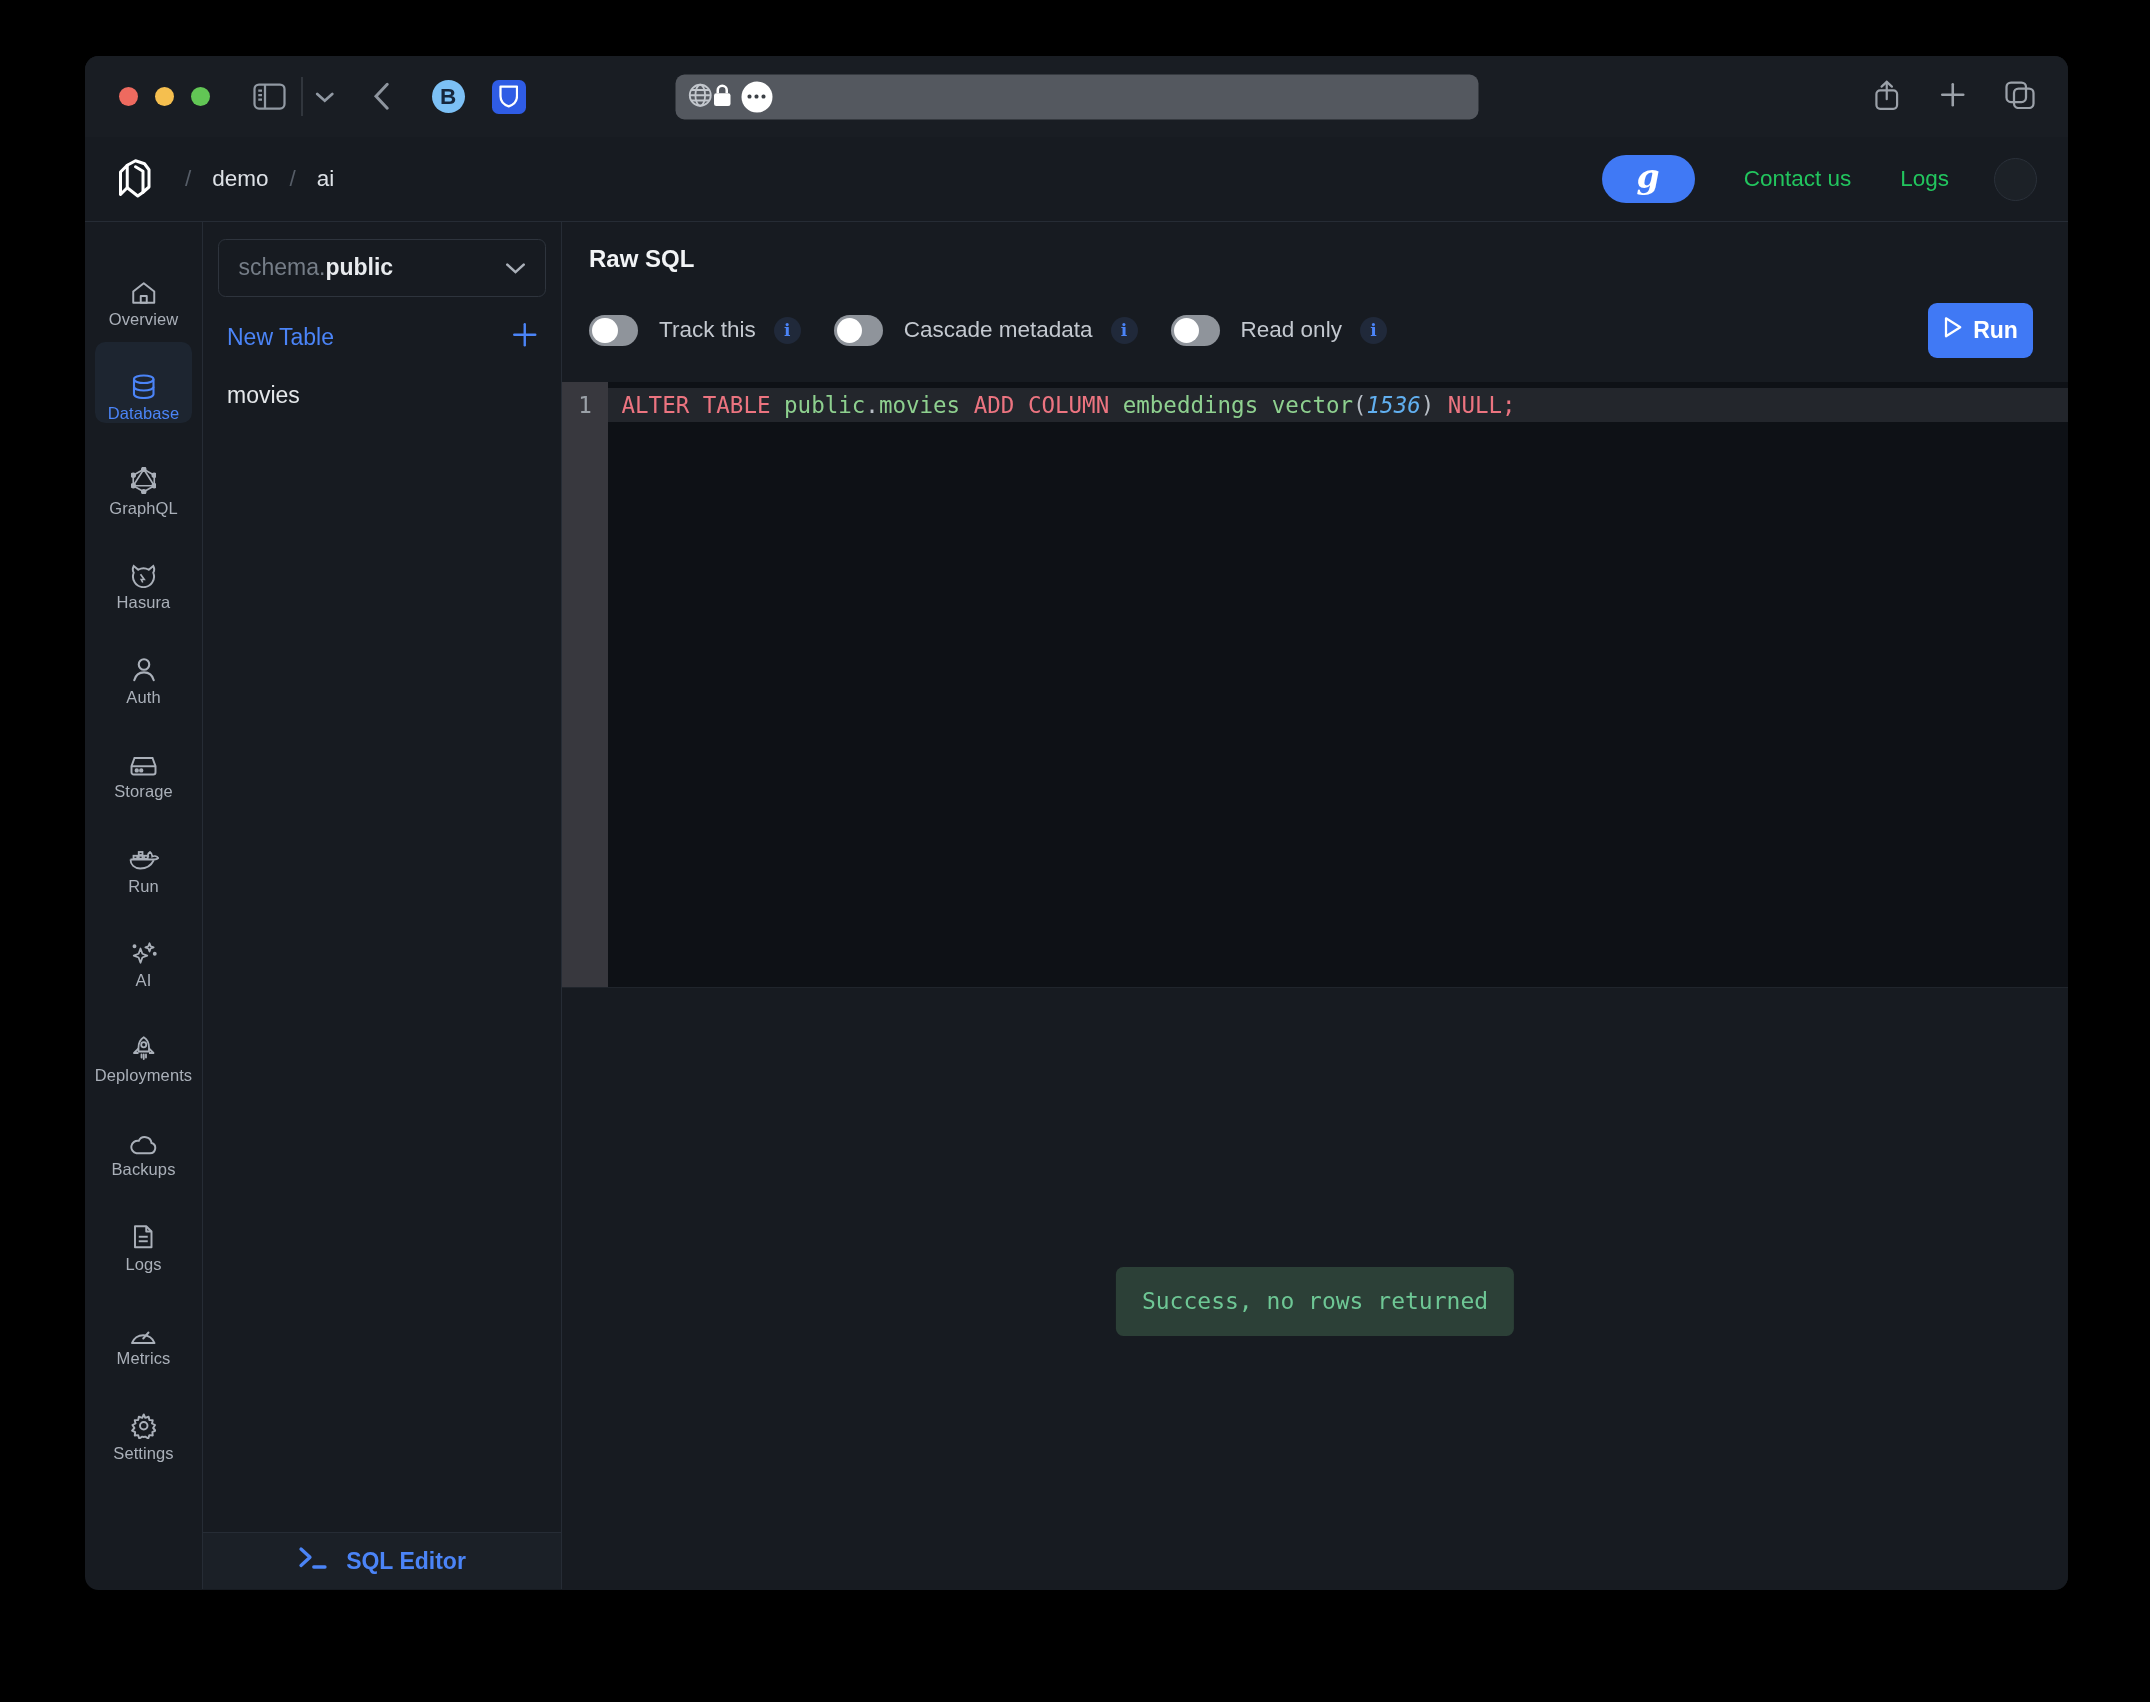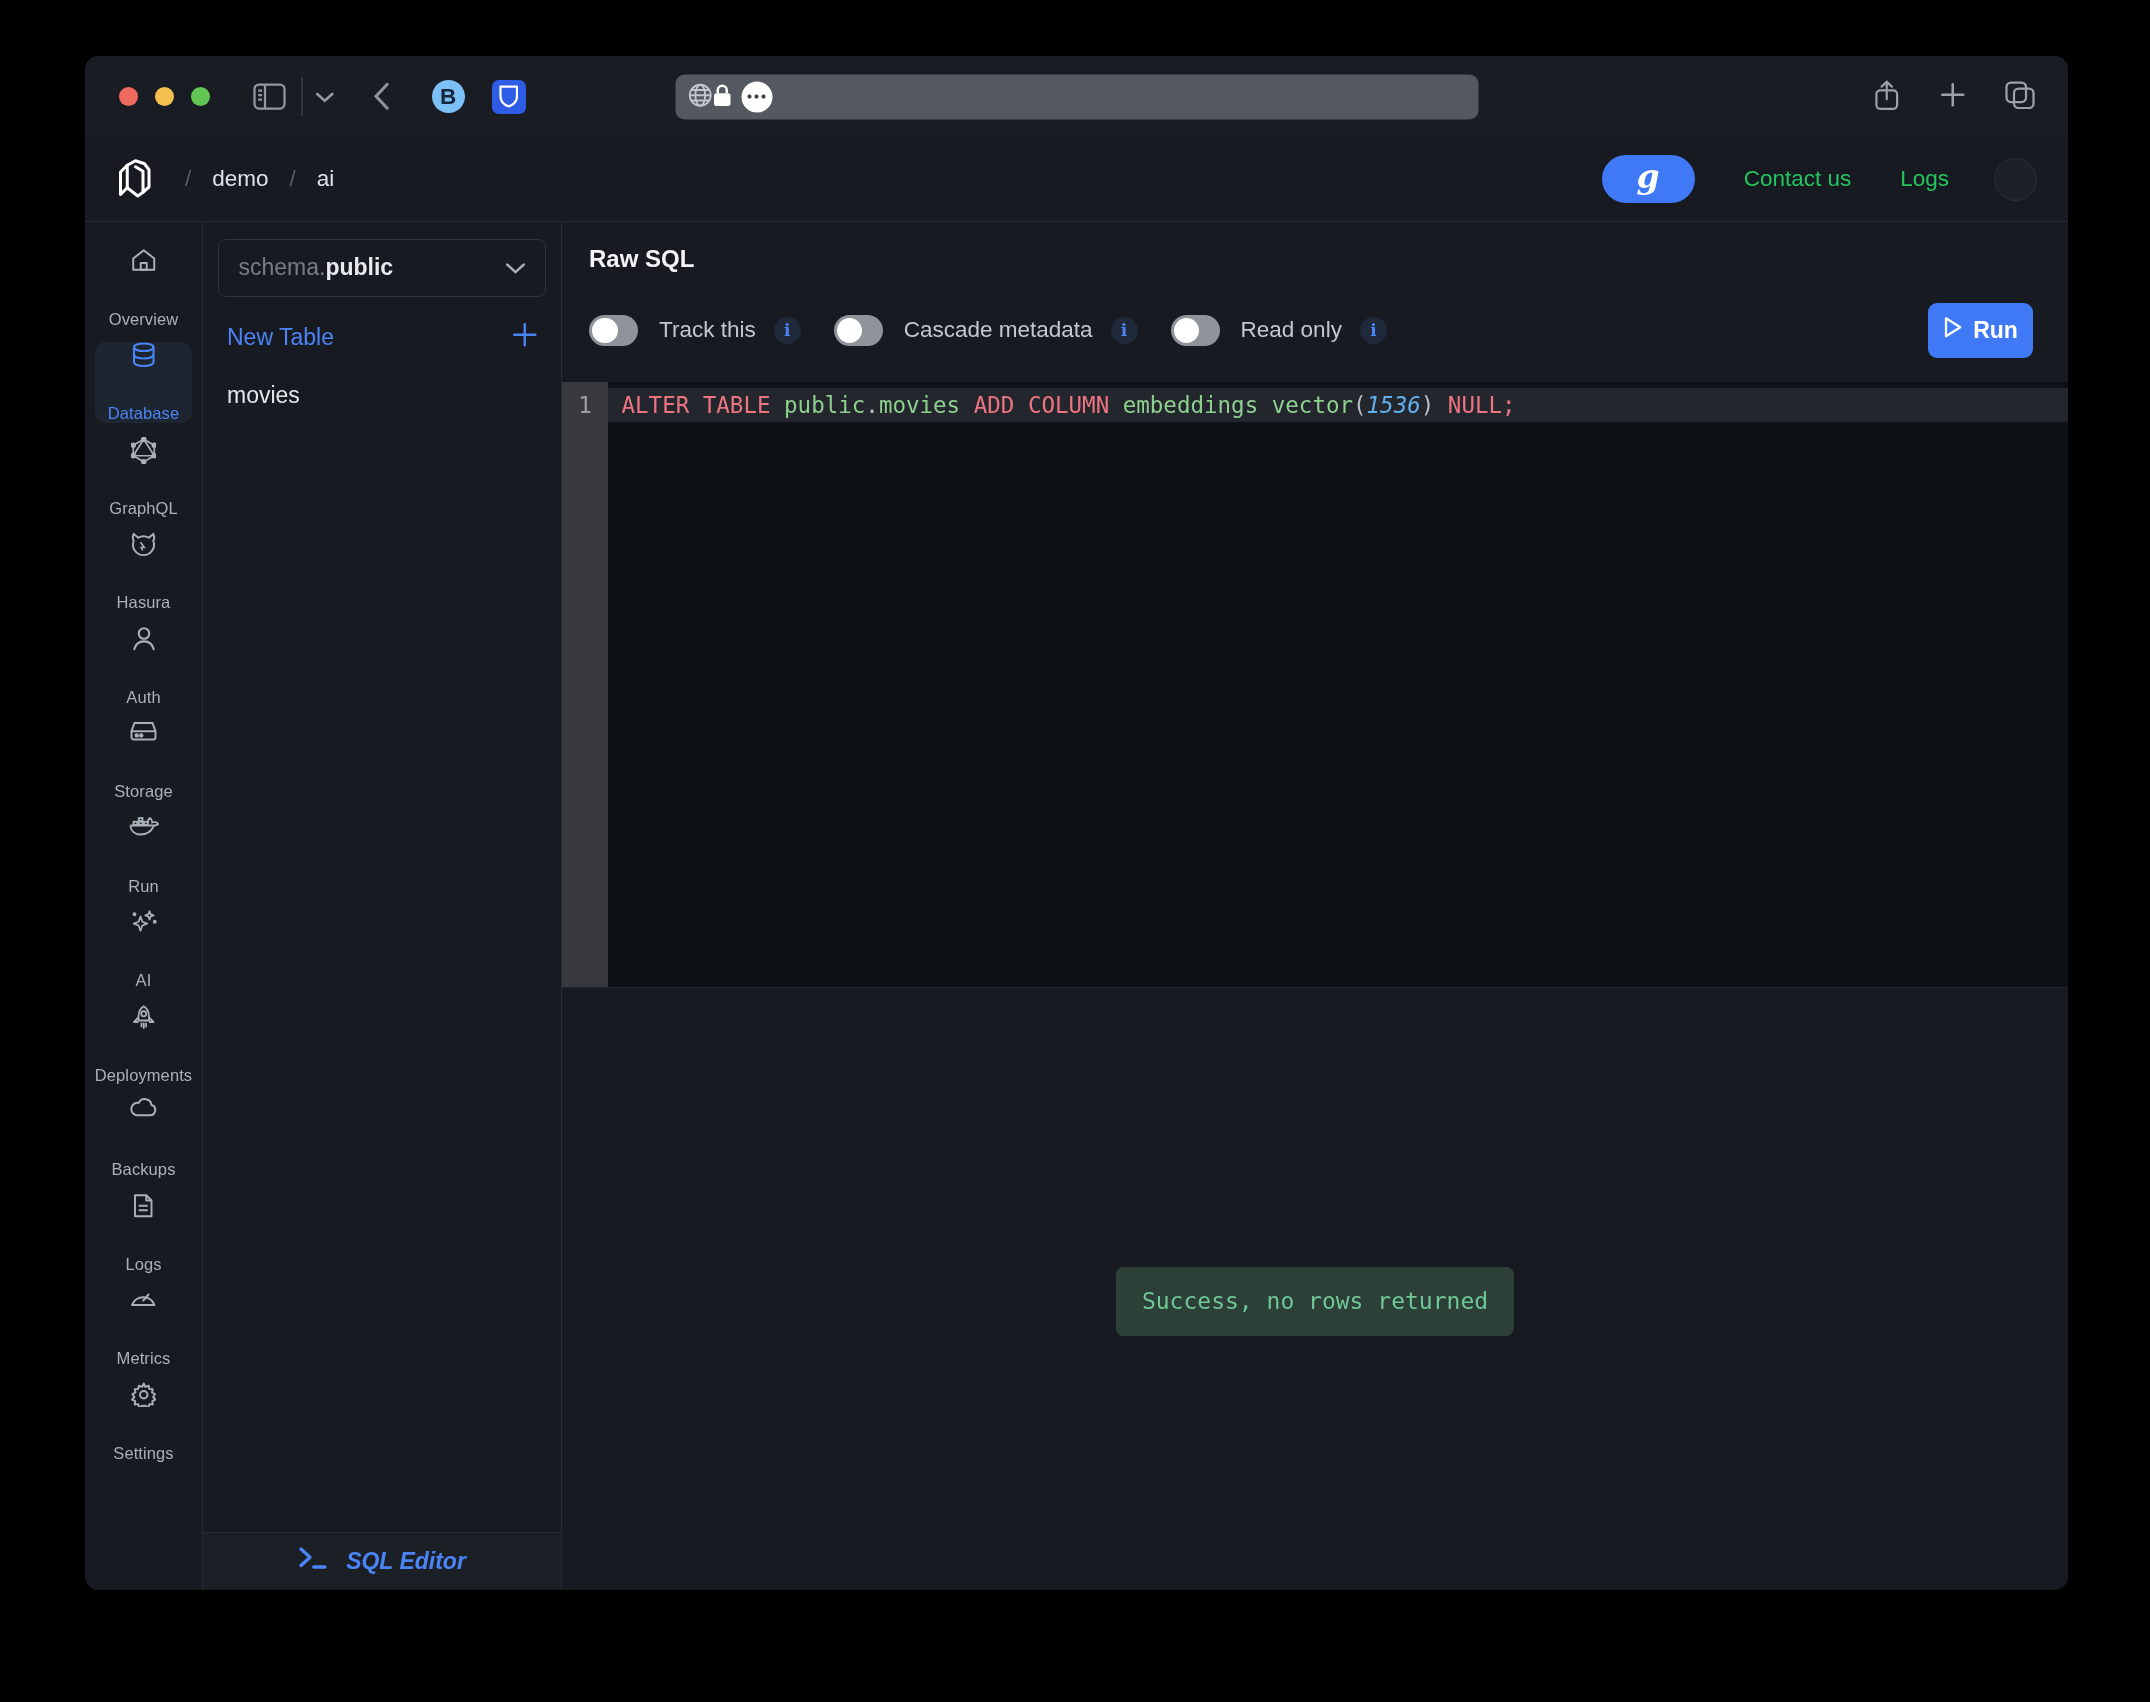--- a/index.html
+++ b/index.html
@@ -43,38 +43,38 @@
   .header-link { color:#22c55e; font-size:22.5px; margin-left:49px; }
   .avatar { width:43px; height:43px; border-radius:50%; background:#1c2127; border:1.5px solid #2b313a; margin-left:45px; }
 
   
   .main-row { display:flex; height:1367px; }
 
   
   .nav-rail { width:118px; border-right:1.5px solid #262c35; padding-top:25.5px;
               display:flex; flex-direction:column; align-items:center; flex:none; }
   .rail-item { width:97px; height:81px; margin-bottom:13.5px; border-radius:10.5px; color:#aab0b9;
-               display:flex; flex-direction:column; align-items:center; justify-content:space-between; gap:2px; }
+               display:flex; flex-direction:column; align-items:center; justify-content:flex-end; gap:2px; }
   .rail-item .lbl { font-size:16.5px; letter-spacing:0.1px; }
   .rail-item.active { background:#1d2530; color:#4b84f7; }
   .rail-item svg { flex:none; }
 
   
   .tables-panel { width:359px; border-right:1.5px solid #262c35; position:relative; flex:none;text-align:right; }
   .schema-box { margin:16.5px 15px 0; height:58px; border:1.5px solid #2e343d; border-radius:7.5px;
                 display:flex; align-items:center; padding:0 19.5px; font-size:23px; }
   .schema-prefix { color:#757d87; }
   .schema-name { color:#e8ebee; font-weight:bold; }
   .schema-box .spring { flex:1; }
   .newtable-row { margin-top:22.5px; padding:0 24px; height:37px; display:flex; align-items:center; color:#4b84f7; font-size:23px; }
   .newtable-row .spring { flex:1; }
   .table-row { margin-top:21px; padding:0 24px; height:37px; display:flex; align-items:center; color:#e4e7ea; font-size:23px; }
   .sql-editor-bar { position:absolute; left:0; bottom:0; width:100%; height:57px; border-top:1.5px solid #262c35;
                     display:flex; align-items:center; justify-content:center; gap:18px; color:#4b84f7;
-                    font-size:23px; font-weight:bold; background:#1b2027;font-style:italic; }
+                    font-size:23px; font-weight:bold; background:#1b2027; }
 
   
   .content { flex:1; display:flex; flex-direction:column; position:relative; }
   .content-title { font-size:24px; font-weight:bold; color:#f2f4f6; margin:22.5px 0 0 27px; }
   .controls-row { display:flex; align-items:center; margin:30px 35px 0 27px; }
   .toggle-group { display:flex; align-items:center; margin-right:33px; }
   .switch { width:49px; height:31px; border-radius:15.7px; background:#8f949b; position:relative; flex:none; }
   .switch .knob { position:absolute; left:3px; top:3px; width:25.5px; height:25.5px; border-radius:50%; background:#fff; }
   .toggle-label { color:#c3c8cf; font-size:22.5px; margin:0 18px 0 21px; }
   .info-badge { width:27px; height:27px; border-radius:50%; background:#20293a; color:#4b84f7;

